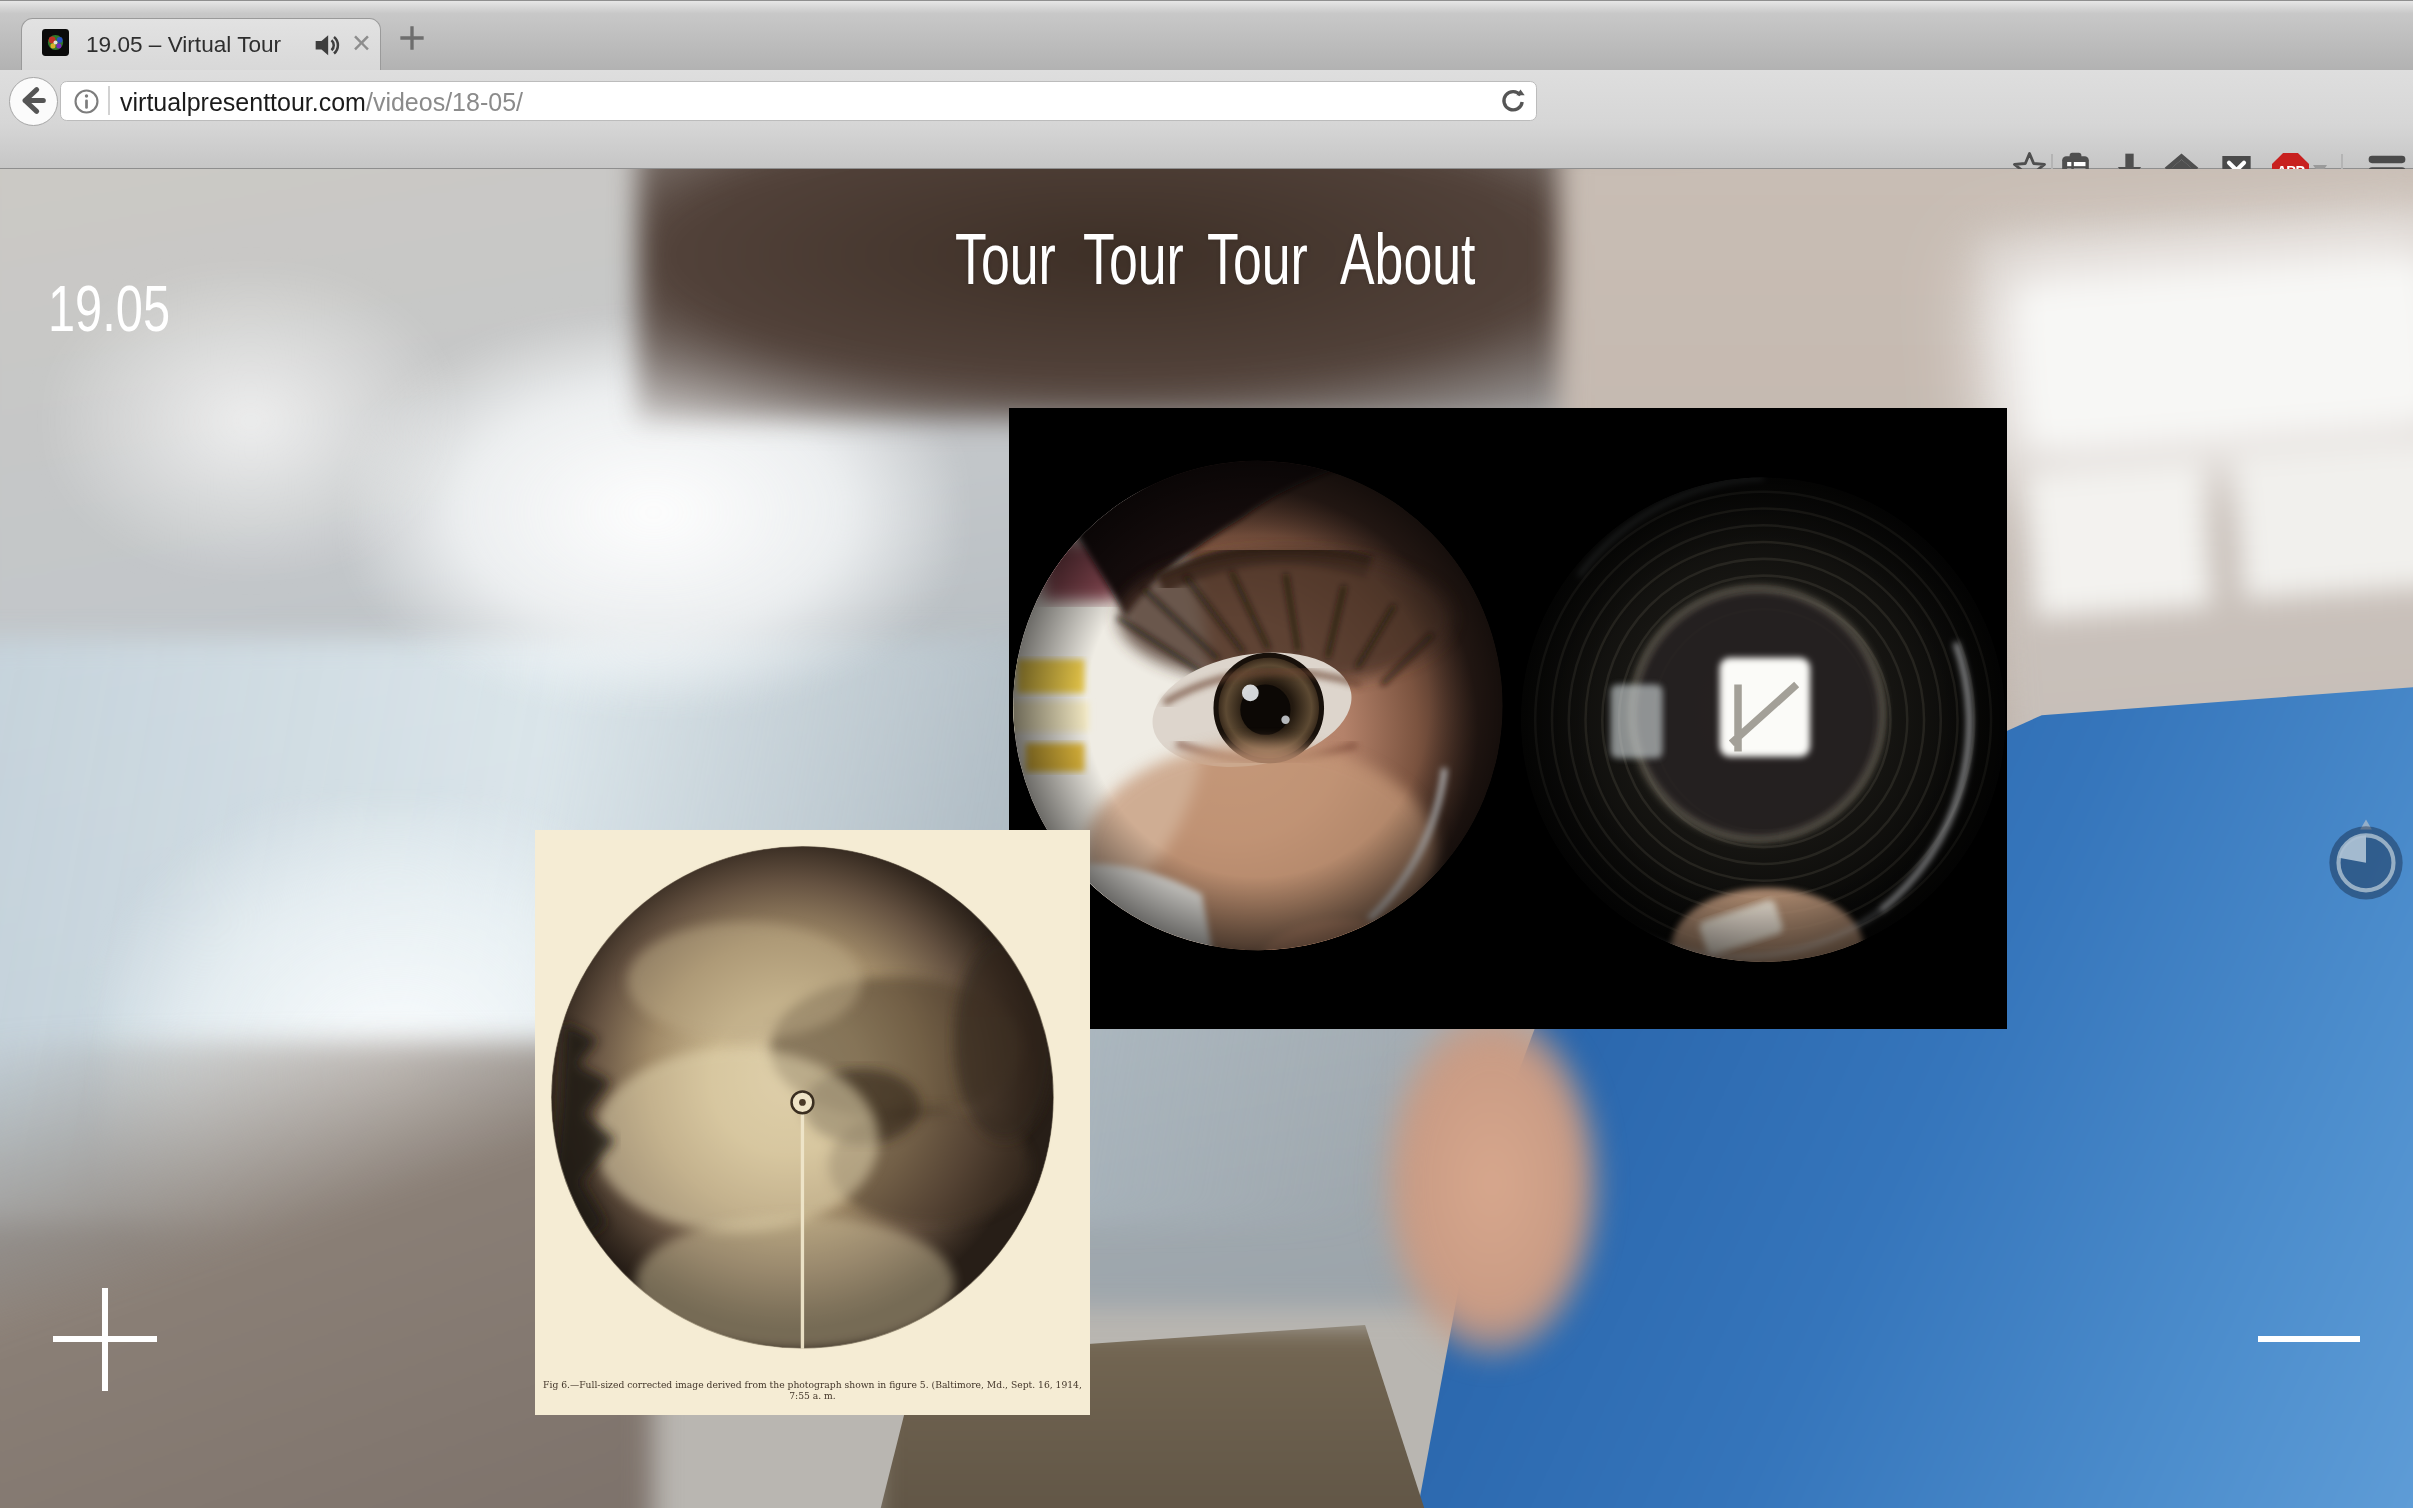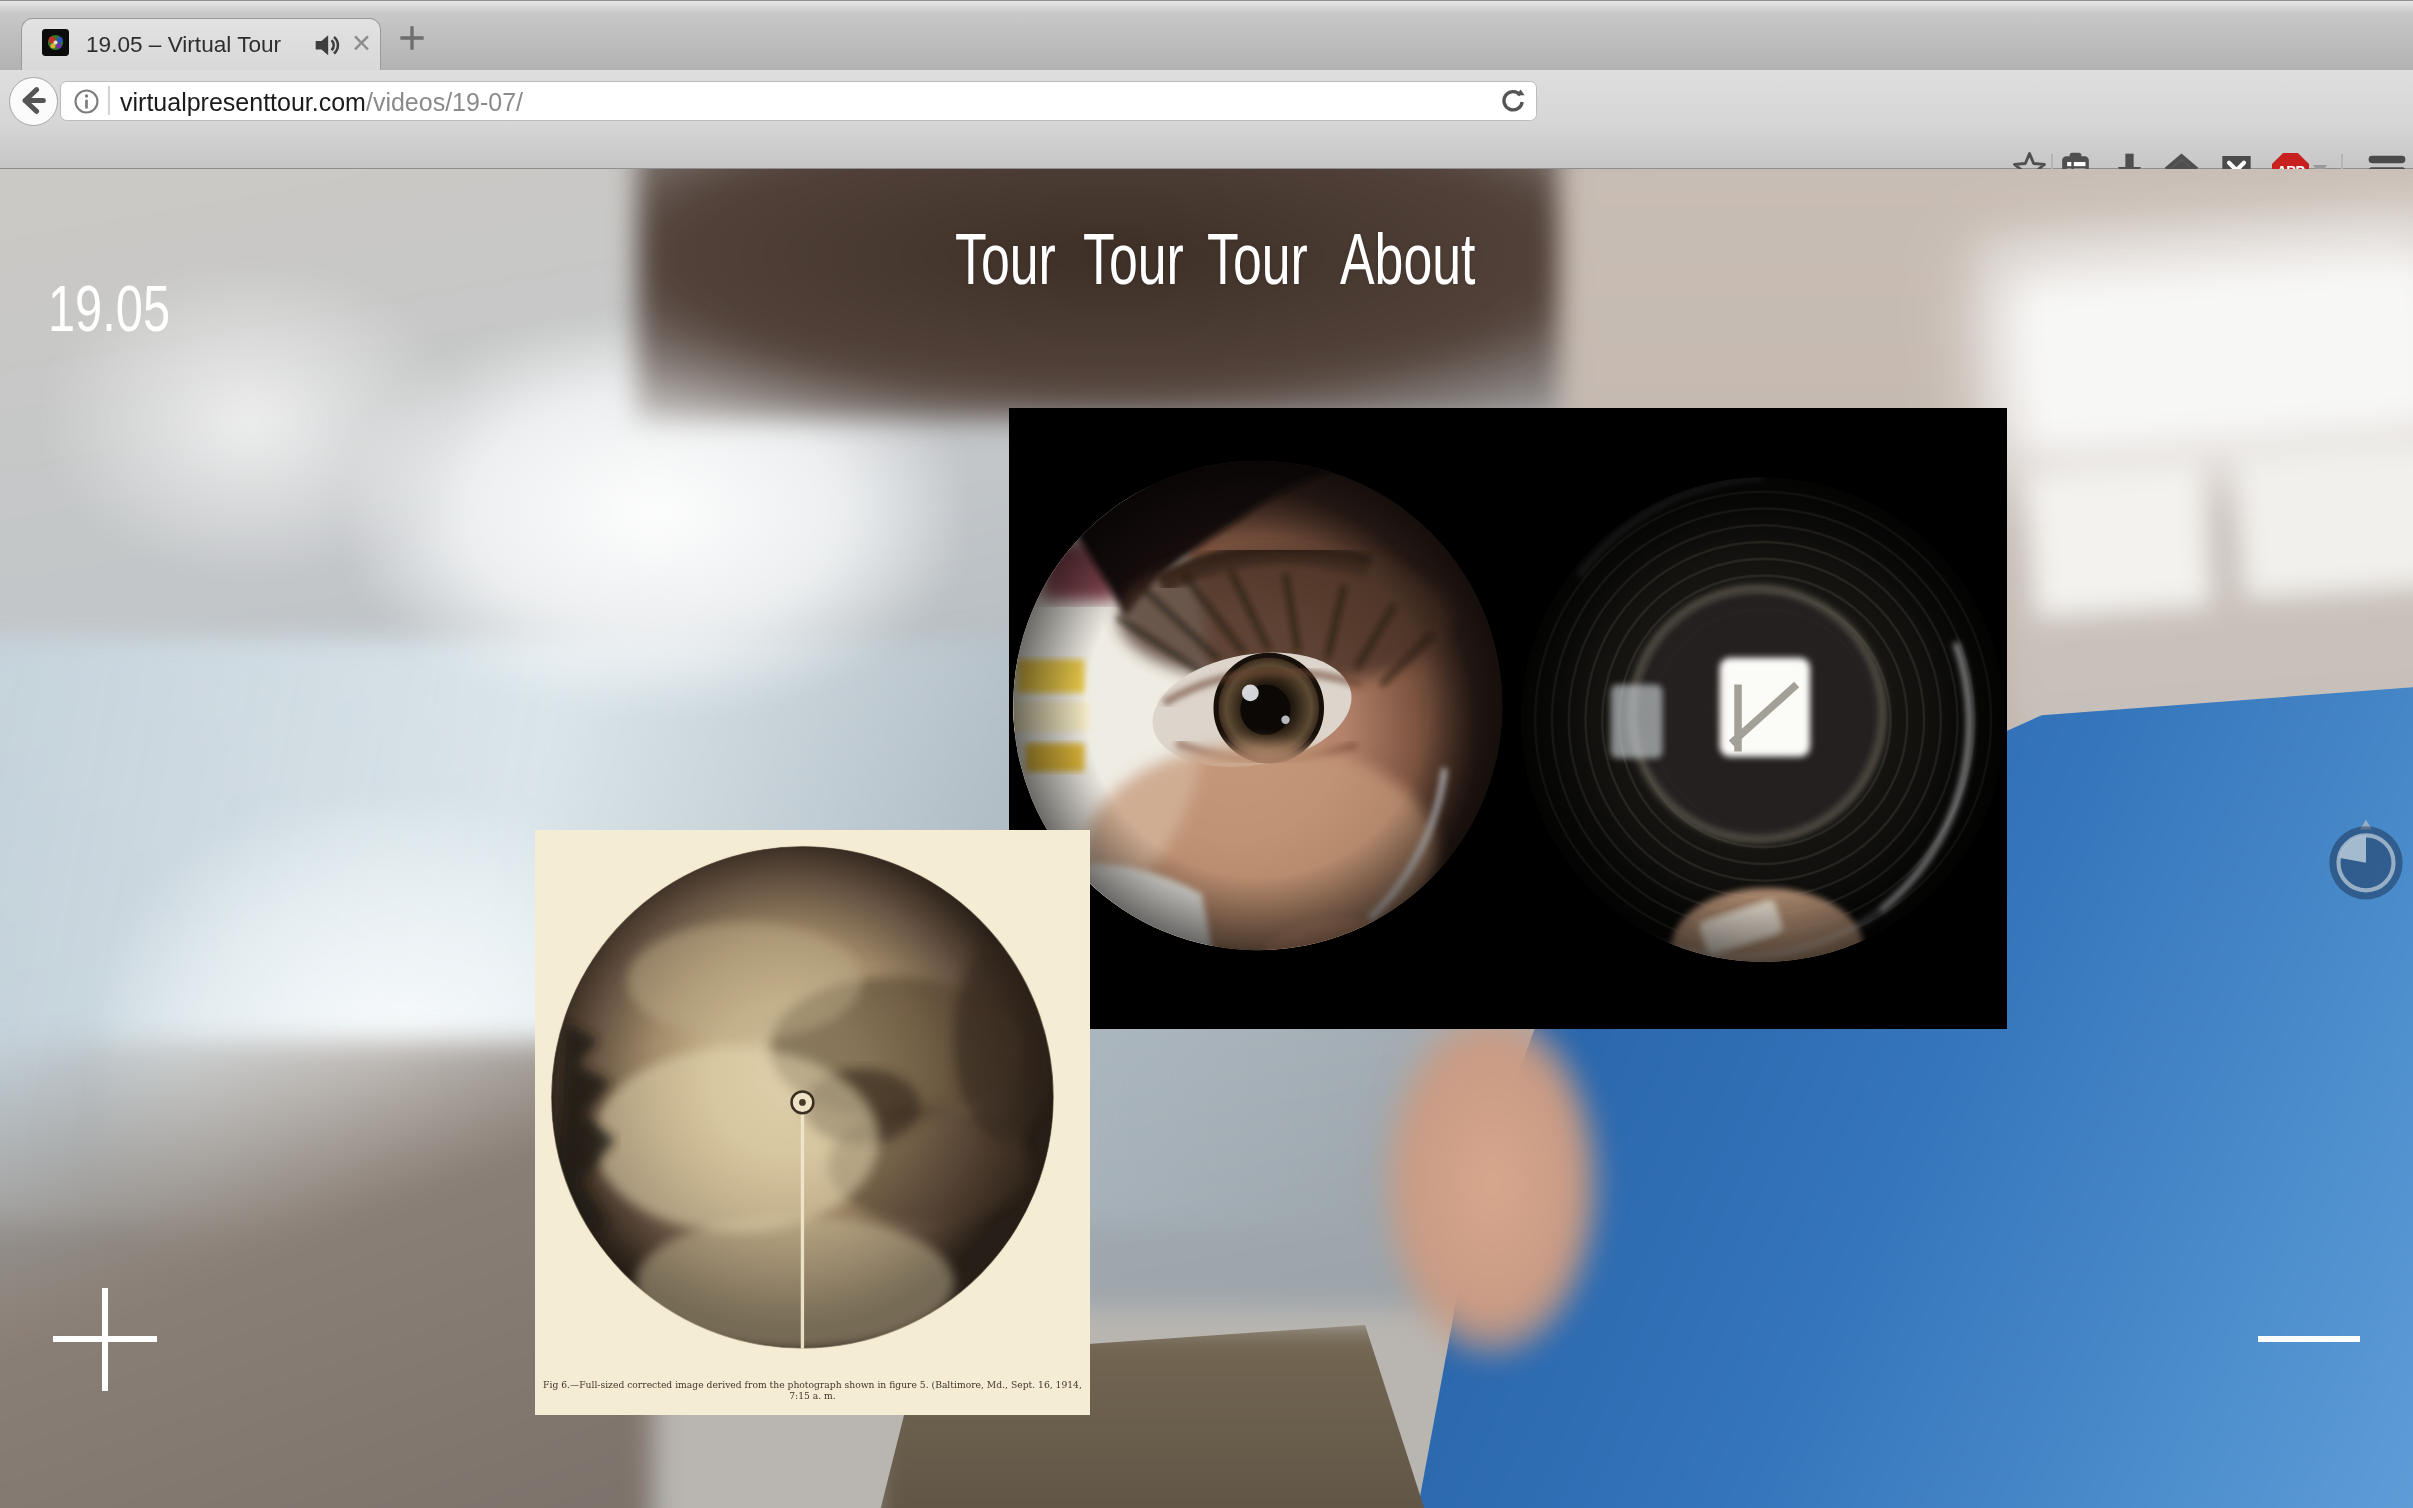--- a/index.html
+++ b/index.html
@@ -105,21 +105,21 @@
     <div id="url-field">
       <div id="info-icon">
         <svg width="27" height="27" viewBox="0 0 32 32">
           <circle cx="16" cy="16" r="13" fill="none" stroke="#7d7d7d" stroke-width="2.5"></circle>
           <circle cx="16" cy="9.5" r="2" fill="#7d7d7d"></circle>
           <rect x="14.4" y="13.5" width="3.2" height="11" rx="1.5" fill="#7d7d7d"></rect>
         </svg>
       </div>
       <div id="url-sep"></div>
       <div id="url-text">
-        <span class="domain">virtualpresenttour.com</span><span class="path">/videos/19-07/</span>
+        <span class="domain">virtualpresenttour.com</span><span class="path">/videos/18-05/</span>
       </div>
       <div id="reload-btn">
         <svg width="30" height="30" viewBox="0 0 36 36">
           <path d="M27 10 A11 11 0 1 0 29 18" fill="none" stroke="#555" stroke-width="4"></path>
           <polygon points="22,10 32,10 27,3" fill="#555"></polygon>
         </svg>
       </div>
     </div>
 
 
@@ -340,21 +340,21 @@
         <ellipse cx="250" cy="180" rx="140" ry="70" fill="#bba986" opacity=".5" filter="url(#sblur)"></ellipse>
         <path d="M35 230 L75 250 L50 280 L90 300 L60 340 L95 370 L55 420 L85 470 L40 500 L22 420 L30 330 Z" fill="#241b12" opacity=".9" filter="url(#sblur)"></path>
         <ellipse cx="560" cy="250" rx="60" ry="120" fill="#33281d" opacity=".6" filter="url(#sblur)"></ellipse>
         <rect x="317" y="330" width="4" height="292" fill="#efe6ca" opacity=".95"></rect>
         <circle cx="319" cy="325" r="13" fill="#eee3c6"></circle>
         <circle cx="319" cy="325" r="13" fill="none" stroke="#3a2e20" stroke-width="3"></circle>
         <circle cx="319" cy="325" r="4" fill="#4a3a28"></circle>
       </g>
       <circle cx="319" cy="319" r="300" fill="none" stroke="#efe5cb" stroke-width="2" opacity=".4"></circle>
     </svg>
-    <div id="sepia-caption">Fig 6.—Full-sized corrected image derived from the photograph shown in figure 5.   (Baltimore, Md., Sept. 16, 1914, 7:15 a. m.</div>
+    <div id="sepia-caption">Fig 6.—Full-sized corrected image derived from the photograph shown in figure 5.   (Baltimore, Md., Sept. 16, 1914, 7:55 a. m.</div>
   </div>
 
   <div id="nav-links">
     <a class="tour-link" style="left:955px">Tour</a>
     <a class="tour-link" style="left:1083px">Tour</a>
     <a class="tour-link" style="left:1207px">Tour</a>
     <a class="tour-link" style="left:1340px">About</a>
   </div>
   <div id="page-title">19.05</div>
 

